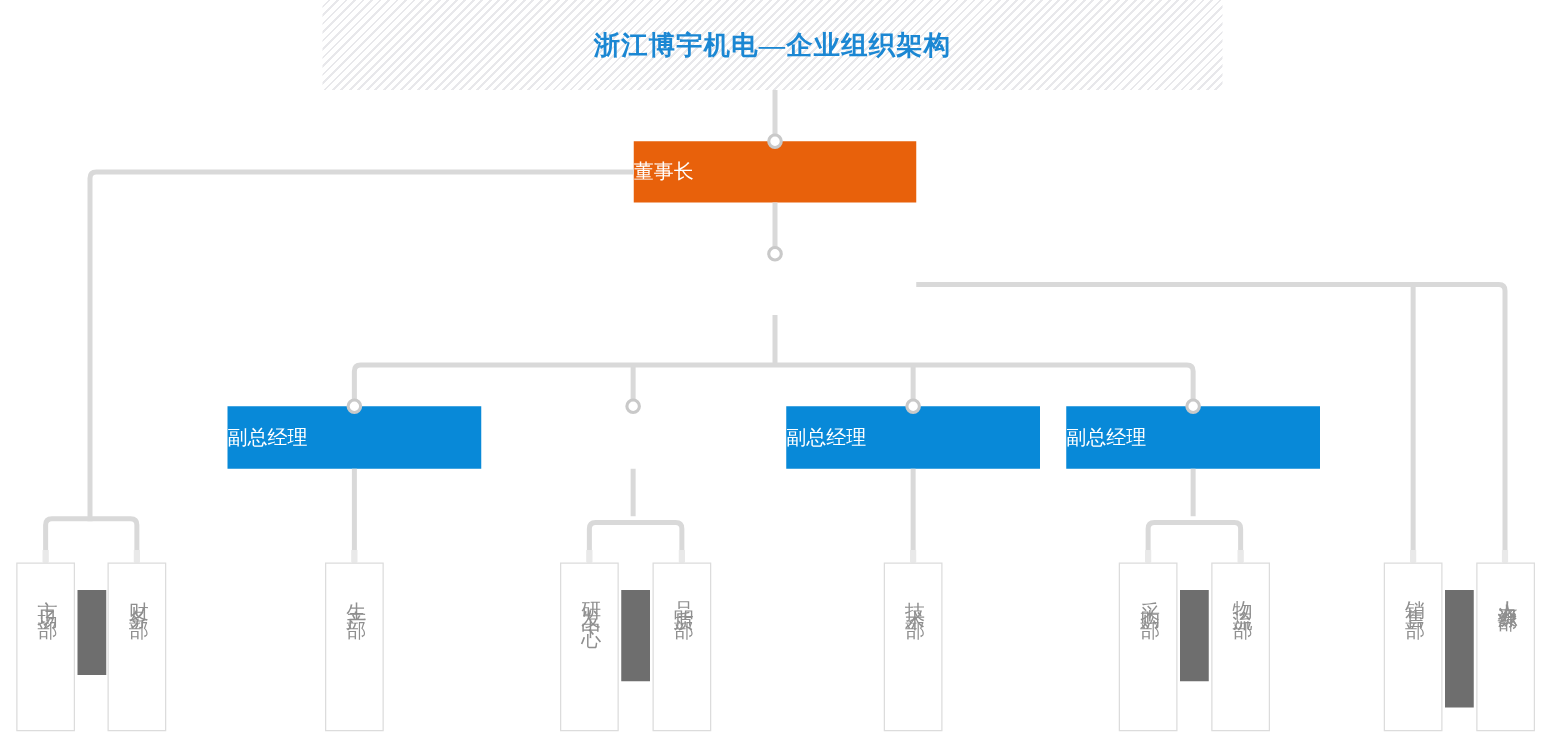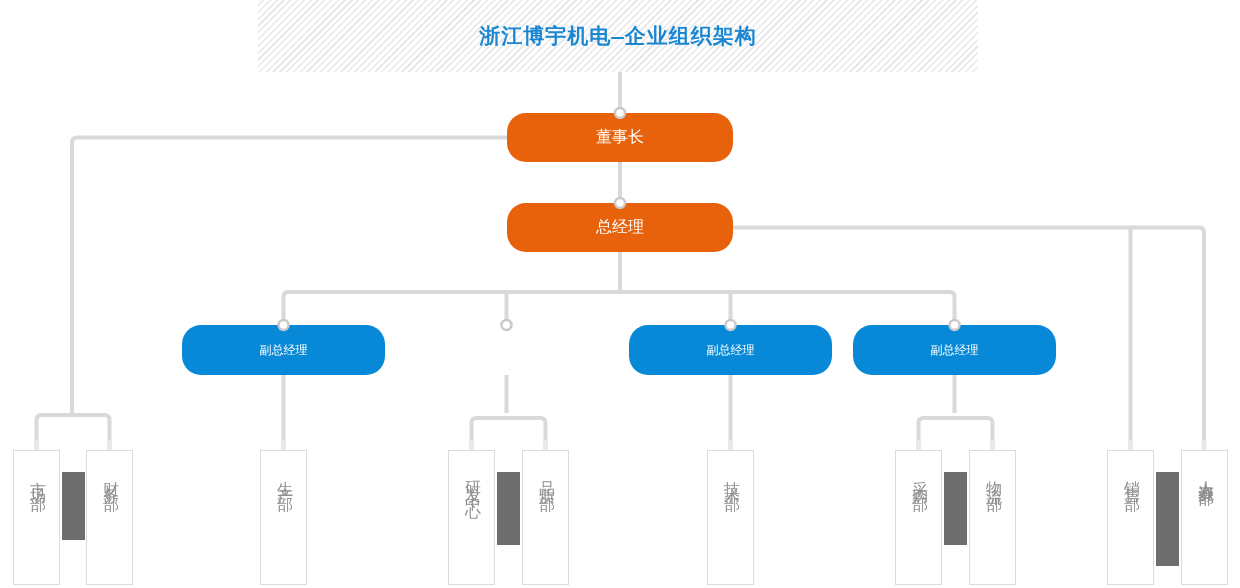--- a/index.html
+++ b/index.html
@@ -1,31 +1,31 @@
 <!DOCTYPE html>
 <html style="--accent-orange: #e8610b; --accent-blue: #0889d8; --title-blue: #1b87d3; --connector: #d9d9d9; --divider-dark: #6e6e6e; --dept-text: #8f8f8f; --dept-border: #dcdcdc; --hatch-stripe: #e8e8eb;"><head>
 <meta charset="utf-8">
 <style>
   html,body{margin:0;padding:0;background:#fff;}
   .stage{position:relative;width:1240px;height:588px;background:#fff;overflow:hidden;
-         font-family:Liberation Mono, monospace;}
+         font-family:Liberation Serif, serif;}
 
   
   .title-band{position:absolute;left:258px;top:0;width:720px;height:72px;
     display:flex;align-items:center;justify-content:center;
     background:repeating-linear-gradient(135deg,#ffffff 0px,#ffffff 3.2px,var(--hatch-stripe) 3.2px,var(--hatch-stripe) 4.8px);}
   .title{margin:0;font-size:21px;font-weight:bold;color:var(--title-blue);letter-spacing:1px;}
 
   
-  .node{position:absolute;display:flex;align-items:center;justify-content:center;
-        color:#fff;box-sizing:border-box;border-radius:19px;}
+  .node{position:absolute;display:flex;align-items:center;justify-content:flex-start;
+        color:#fff;box-sizing:border-box;}
   .exec{left:507px;width:226px;height:49px;background:var(--accent-orange);font-size:16px;}
   .exec-chairman{top:113px;}
   .exec-gm{top:203px;}
-  .mgr{top:325px;width:203px;height:50px;background:var(--accent-blue);font-size:12px;}
+  .mgr{top:325px;width:203px;height:50px;background:var(--accent-blue);font-size:16px;}
   .mgr-1{left:182px;} .mgr-2{left:405px;} .mgr-3{left:629px;} .mgr-4{left:853px;}
 
   
   .dept{position:absolute;top:450px;width:47px;height:135px;background:#fff;
         border:1px solid var(--dept-border);box-sizing:border-box;
         display:flex;justify-content:center;align-items:flex-start;padding-top:17px;}
   .dept span{writing-mode:vertical-rl;text-orientation:upright;
              font-size:16px;letter-spacing:7px;color:var(--dept-text);}
   .dept.tight span{letter-spacing:2px;}
   .dept-1{left:13px;}  .dept-2{left:86px;}  .dept-3{left:260px;}
@@ -50,23 +50,20 @@
 <body>
 
 <div class="stage">
 
   <div class="title-band">
     <h1 class="title">浙江博宇机电—企业组织架构</h1>
   </div>
 
   <div class="node exec exec-chairman">
     <span>董事长</span>
-  </div>
-  <div class="node exec exec-gm">
-    <span>总经理</span>
   </div>
 
   <div class="node mgr mgr-1">
     <span>副总经理</span>
   </div>
   <div class="node mgr mgr-3">
     <span>副总经理</span>
   </div>
   <div class="node mgr mgr-4">
     <span>副总经理</span>

